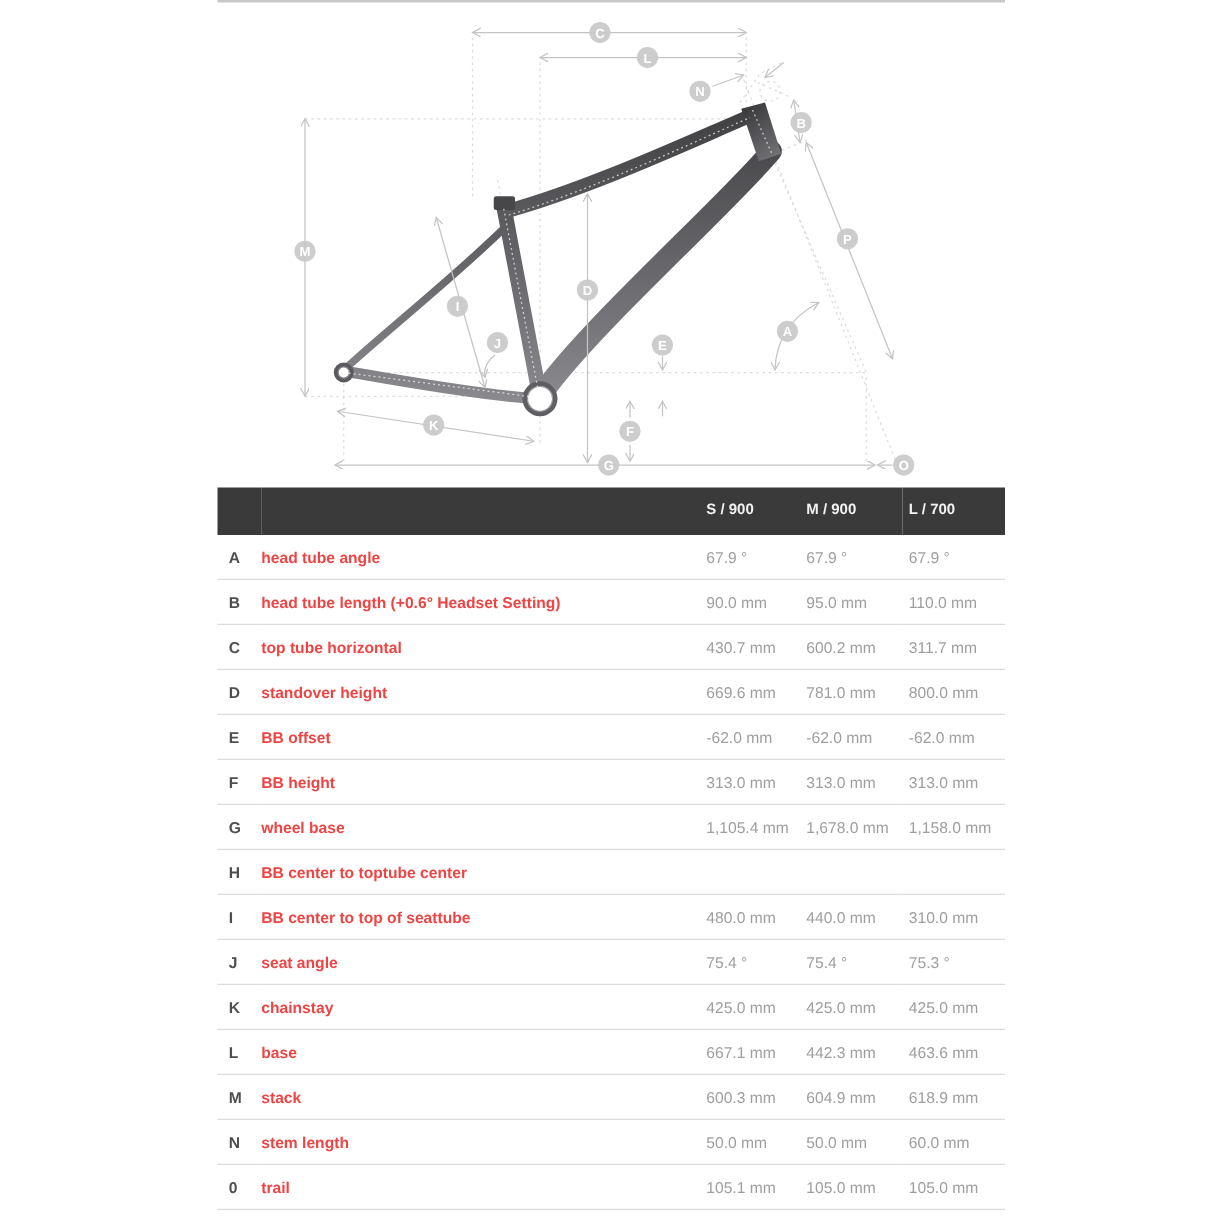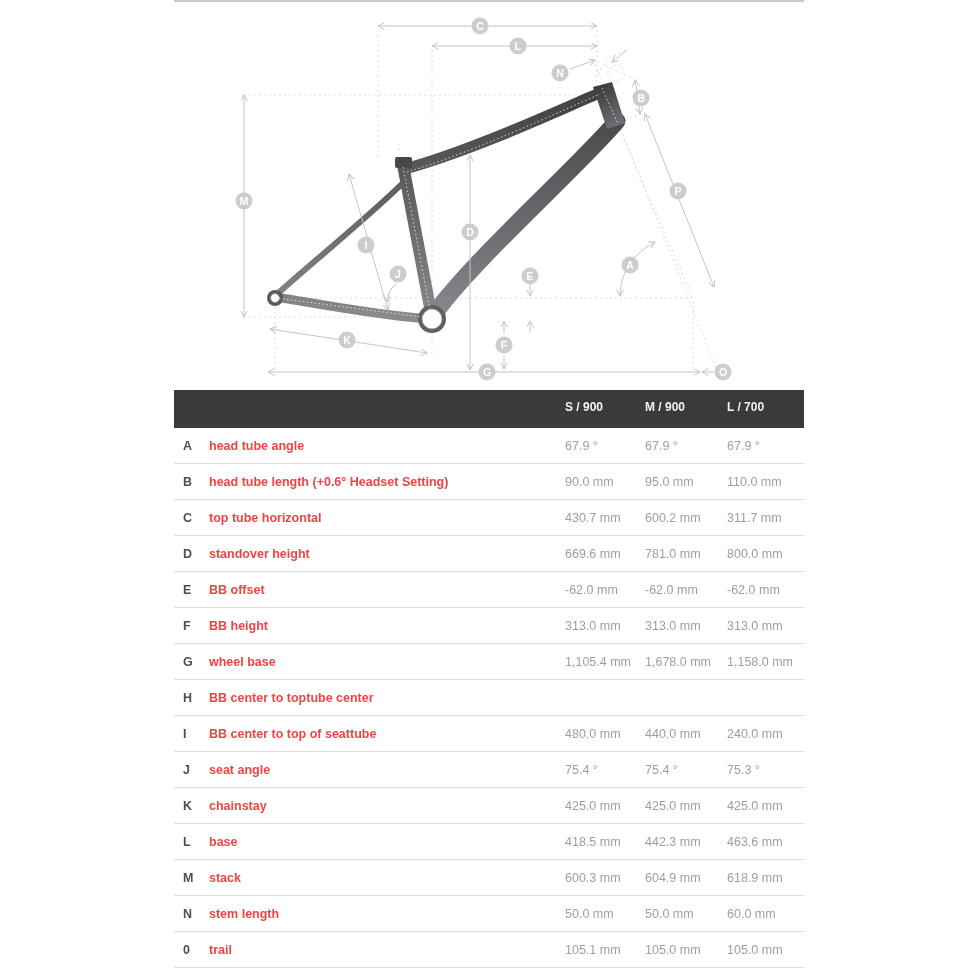--- a/index.html
+++ b/index.html
@@ -239,40 +239,40 @@
           <td class="name">BB center to toptube center</td>
           <td class="value"></td>
           <td class="value"></td>
           <td class="value"></td>
         </tr>
       <tr>
           <td class="letter">I</td>
           <td class="name">BB center to top of seattube</td>
           <td class="value">480.0 mm</td>
           <td class="value">440.0 mm</td>
-          <td class="value">240.0 mm</td>
+          <td class="value">310.0 mm</td>
         </tr>
       <tr>
           <td class="letter">J</td>
           <td class="name">seat angle</td>
           <td class="value">75.4 °</td>
           <td class="value">75.4 °</td>
           <td class="value">75.3 °</td>
         </tr>
       <tr>
           <td class="letter">K</td>
           <td class="name">chainstay</td>
           <td class="value">425.0 mm</td>
           <td class="value">425.0 mm</td>
           <td class="value">425.0 mm</td>
         </tr>
       <tr>
           <td class="letter">L</td>
           <td class="name">base</td>
-          <td class="value">418.5 mm</td>
+          <td class="value">667.1 mm</td>
           <td class="value">442.3 mm</td>
           <td class="value">463.6 mm</td>
         </tr>
       <tr>
           <td class="letter">M</td>
           <td class="name">stack</td>
           <td class="value">600.3 mm</td>
           <td class="value">604.9 mm</td>
           <td class="value">618.9 mm</td>
         </tr>

